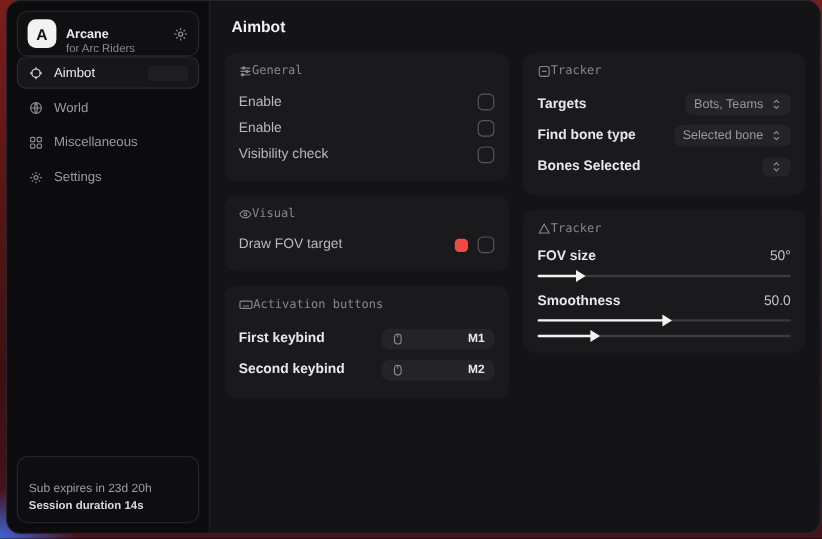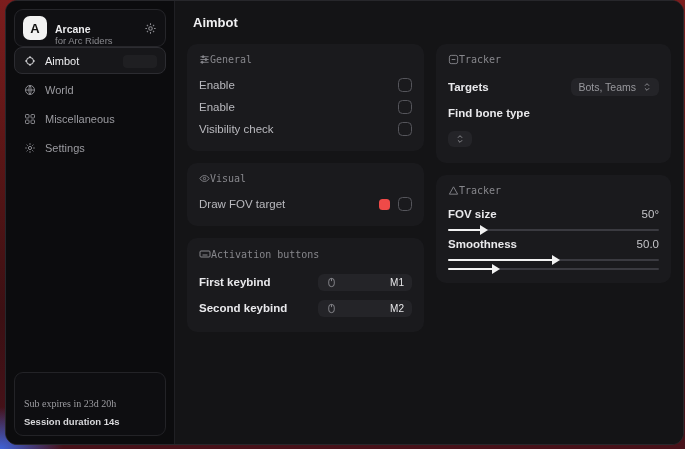--- a/index.html
+++ b/index.html
@@ -50,21 +50,21 @@
   .nav-item.active .icon { color:#dcdcdf; }
   .hint-pill {
     position:absolute; right:8px; top:7px; width:34px; height:13px;
     border-radius:4px; background:rgba(255,255,255,0.035);
   }
   .sidebar-spacer { flex:1; }
   .sub-box {
     border:1px solid #232327; border-radius:9px; background:#0e0e11;
     padding:6px 9px 7px;
   }
-  .sub-expires { font-family:Liberation Serif, serif; font-size:10px; color:#9d9da2; line-height:22px;margin-top:14px; }
+  .sub-expires { font-family:Liberation Sans, sans-serif; font-size:10px; color:#9d9da2; line-height:14px;margin-top:14px; }
   .sub-session { font-size:9.5px; font-weight:bold; color:#d9d9dc; line-height:13px; }
   
   .main { flex:1; background:#141416; padding:14px 12px 0 12px; overflow:hidden; }
   .main-title { color:#f0f0f2; font-size:13px; font-weight:bold; margin:0 0 14px 6px; }
   .columns { display:flex; gap:12px; align-items:flex-start; }
   .col { display:flex; flex-direction:column; gap:12px; }
   .col-left  { width:238px; }
   .col-right { width:236px; }
   .card {
     background:#1a1a1d; border-radius:10px; padding:10px 12px 11px; width:100%;
@@ -91,23 +91,23 @@
     border-radius:6px; padding:3px 7px; cursor:pointer; max-width:158px;
   }
   .pill-text {
     color:#98989d; font-size:10.5px; white-space:nowrap; overflow:hidden;
     text-overflow:ellipsis;
   }
   .keypill {
     display:flex; align-items:center; gap:5px; background:#242428;
     border-radius:6px; padding:3px 8px; cursor:pointer;
   }
-  .keypill-text { color:#e8e8ea; font-size:10px; font-weight:normal;margin-left:48px; }
+  .keypill-text { color:#e8e8ea; font-size:10px; font-weight:bold;margin-left:48px; }
   
-  .slider-group { margin-bottom:4px; }
+  .slider-group { margin-bottom:11px; }
   .slider-group:last-child { margin-bottom:2px; }
   .slider-top { display:flex; justify-content:space-between; align-items:center; height:17px; }
   .slider-value { color:#c4c4c8; font-size:11.5px;text-align:right; }
   .slider-track { position:relative; height:2px; background:#3a3a40; border-radius:2px; margin-top:7px; cursor:pointer; }
   .slider-fill  { position:absolute; left:0; top:0; bottom:0; background:#f2f2f2; border-radius:2px; }
   .slider-thumb {
     position:absolute; top:-4px; margin-left:-2px; width:0; height:0;
     border-top:5px solid transparent; border-bottom:5px solid transparent;
     border-left:8px solid #f2f2f2;
   }
@@ -296,22 +296,31 @@
                 <span class="pill-text">Bots, Teams</span>
                 <span class="icon">
                   <svg width="10" height="10" viewBox="0 0 24 24" fill="none" stroke="currentColor" stroke-width="2.4">
                     <path d="M7 9l5-5 5 5M7 15l5 5 5-5"></path>
                   </svg>
                 </span>
               </span>
             </div>
             <div class="row tall">
               <span class="row-label strong">Find bone type</span>
-            </div>
-            <div class="row tall">
+              <span class="pill">
+                <span class="pill-text">Selected bone</span>
+                <span class="icon">
+                  <svg width="10" height="10" viewBox="0 0 24 24" fill="none" stroke="currentColor" stroke-width="2.4">
+                    <path d="M7 9l5-5 5 5M7 15l5 5 5-5"></path>
+                  </svg>
+                </span>
+              </span>
+            </div>
+            <div class="row tall">
+              <span class="row-label strong">Bones Selected</span>
               <span class="pill">
                 <span class="icon">
                   <svg width="10" height="10" viewBox="0 0 24 24" fill="none" stroke="currentColor" stroke-width="2.4">
                     <path d="M7 9l5-5 5 5M7 15l5 5 5-5"></path>
                   </svg>
                 </span>
               </span>
             </div>
           </div>
 

